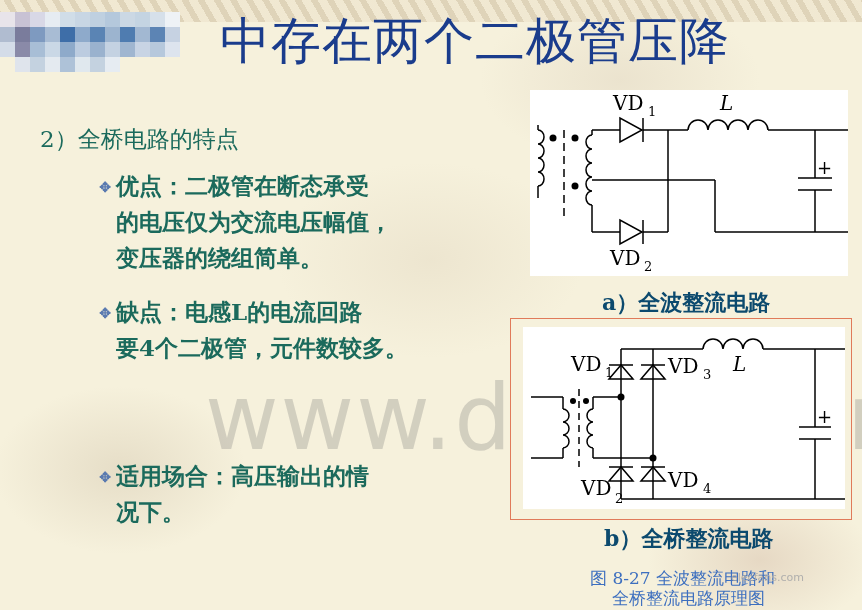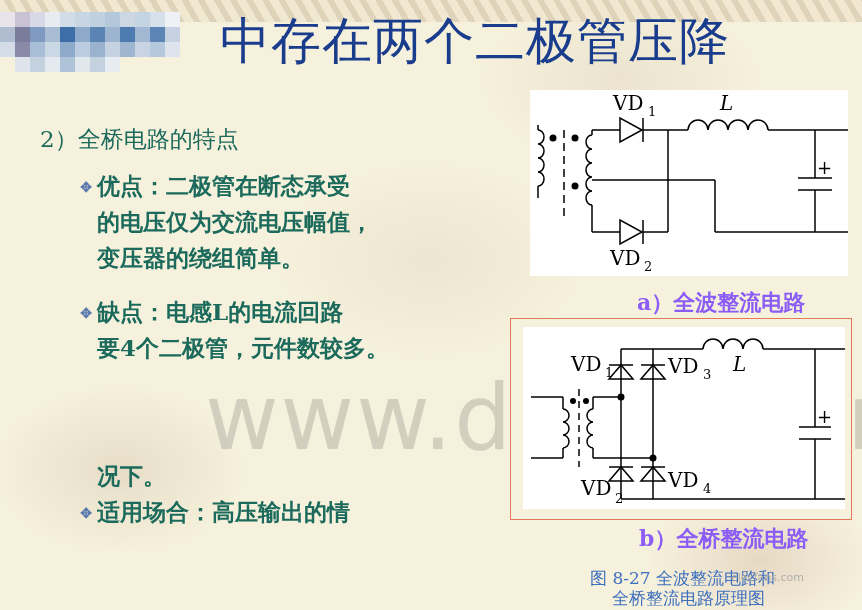--- a/index.html
+++ b/index.html
@@ -30,40 +30,40 @@
   .title {
     position: absolute; left: 220px; top: 16px;
     font-size: 50px; color: #1a3c8c; letter-spacing: 1px; line-height: 1;
     font-family: "DejaVu Serif", "Liberation Serif", serif;
   }
   .heading {
     position: absolute; left: 40px; top: 124px;
     font-size: 23px; color: #1b6a5c;
   }
   .bullet {
-    position: absolute; left: 79px; width: 410px;
+    position: absolute; left: 98px; width: 410px;
     font-size: 23px; color: #1b6a5c; line-height: 36px; font-weight: bold;
   }
   .bullet .mark {
     display: inline-block; width: 14px; height: 14px; margin-right: 4px; vertical-align: 2px;
     color: #5a7ab0; font-size: 14px; line-height: 14px; text-align: center;
   }
   .bullet .line { display: block; padding-left: 18px; }
   .bullet .line.first { padding-left: 0; }
   .watermark {
     position: absolute; left: 205px; top: 365px;
     font-family: "DejaVu Sans", "Liberation Sans", sans-serif;
     font-size: 90px; color: rgba(120,120,120,0.28); letter-spacing: 2px;
     pointer-events: none;
   }
   .diagram-a {
     position: absolute; left: 530px; top: 90px; width: 318px; height: 186px; background: #ffffff;
   }
   .caption {
-    position: absolute; font-size: 22px; color: #8b5cf6; font-weight: bold; margin-left: 35px;
+    position: absolute; font-size: 22px; color: #0c4a6e; font-weight: bold;
   }
   .diagram-b-frame {
     position: absolute; left: 510px; top: 318px; width: 340px; height: 200px;
     border: 1.5px solid #e07a5a; background: #f6f1dc;
   }
   .diagram-b {
     position: absolute; left: 12px; top: 8px; width: 322px; height: 182px; background: #ffffff;
   }
   .fig-caption {
     position: absolute; left: 590px; top: 568px; color: #3d6fbf; font-size: 17px; line-height: 20px;
@@ -141,22 +141,22 @@
   <span class="line">的电压仅为交流电压幅值，</span>
   <span class="line">变压器的绕组简单。</span>
 </div>
 
 <div class="bullet" style="top:294px">
   <span class="line first"><span class="mark">✥</span><span>缺点：电感L的电流回路</span></span>
   <span class="line">要4个二极管，元件数较多。</span>
 </div>
 
 <div class="bullet" style="top:458px">
+  <span class="line first"><span class="mark">✥</span><span>适用场合：高压输出的情</span></span>
   <span class="line">况下。</span>
-  <span class="line first"><span class="mark">✥</span><span>适用场合：高压输出的情</span></span>
 </div>
 
 <div class="watermark">www.docin.com</div>
 
 <div class="diagram-a">
   <svg width="318" height="186" viewBox="0 0 318 186">
     <g stroke="#000" stroke-width="1.5" fill="none">
 
       <path d="M8,40 a6,7 0 0 1 0,14 a6,7 0 0 1 0,14 a6,7 0 0 1 0,14 a6,7 0 0 1 0,14"></path>
       <line x1="8" y1="35" x2="8" y2="40"></line>

